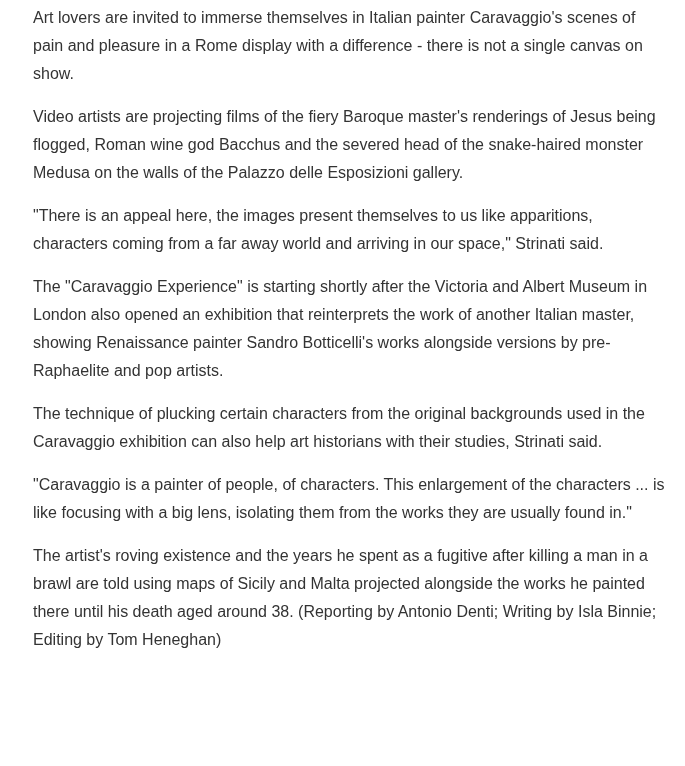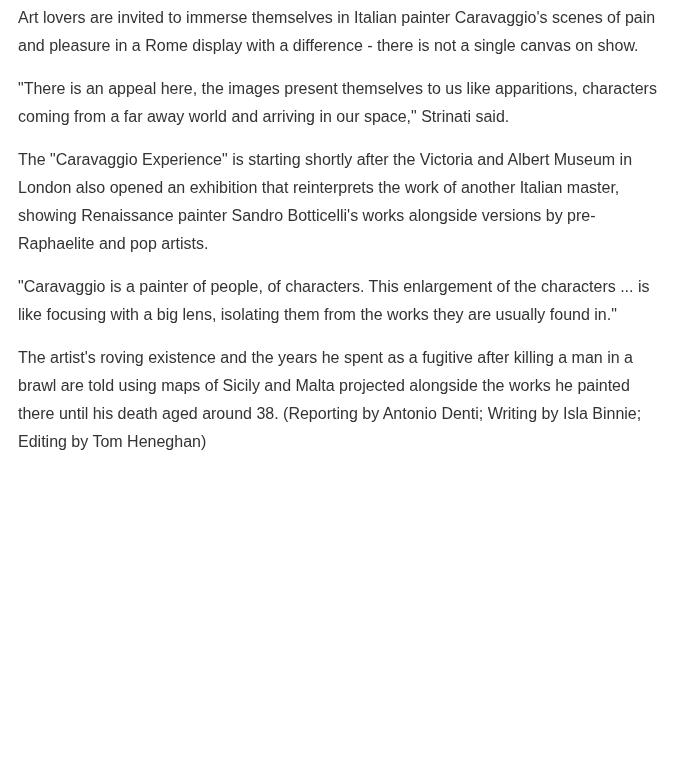--- a/index.html
+++ b/index.html
@@ -21,27 +21,29 @@
   .article {
     width: 650px;
     padding: 4px 17px 0 18px;
     font-family: "Liberation Sans", sans-serif;
     font-size: 16px;
     line-height: 28px;
     color: var(--text-color);
     -webkit-font-smoothing: antialiased;
   }
   .article p {
-    margin: 0 0 15px 0;
+    margin: 0 0 15px 15px;
   }
 </style>
 </head>
 <body>
 
 <div class="page">
   <main class="article">
     <p>Art lovers are invited to immerse themselves in Italian painter Caravaggio's scenes of pain and pleasure in a Rome display with a difference - there is not a single canvas on show.</p>
+    <p>Video artists are projecting films of the fiery Baroque master's renderings of Jesus being flogged, Roman wine god Bacchus and the severed head of the snake-haired monster Medusa on the walls of the Palazzo delle Esposizioni gallery.</p>
     <p>"There is an appeal here, the images present themselves to us like apparitions, characters coming from a far away world and arriving in our space," Strinati said.</p>
     <p>The "Caravaggio Experience" is starting shortly after the Victoria and Albert Museum in London also opened an exhibition that reinterprets the work of another Italian master, showing Renaissance painter Sandro Botticelli's works alongside versions by pre-Raphaelite and pop artists.</p>
+    <p>The technique of plucking certain characters from the original backgrounds used in the Caravaggio exhibition can also help art historians with their studies, Strinati said.</p>
     <p>"Caravaggio is a painter of people, of characters. This enlargement of the characters ... is like focusing with a big lens, isolating them from the works they are usually found in."</p>
     <p>The artist's roving existence and the years he spent as a fugitive after killing a man in a brawl are told using maps of Sicily and Malta projected alongside the works he painted there until his death aged around 38. (Reporting by Antonio Denti; Writing by Isla Binnie; Editing by Tom Heneghan)</p>
   </main>
 </div>
 
 </body></html>

